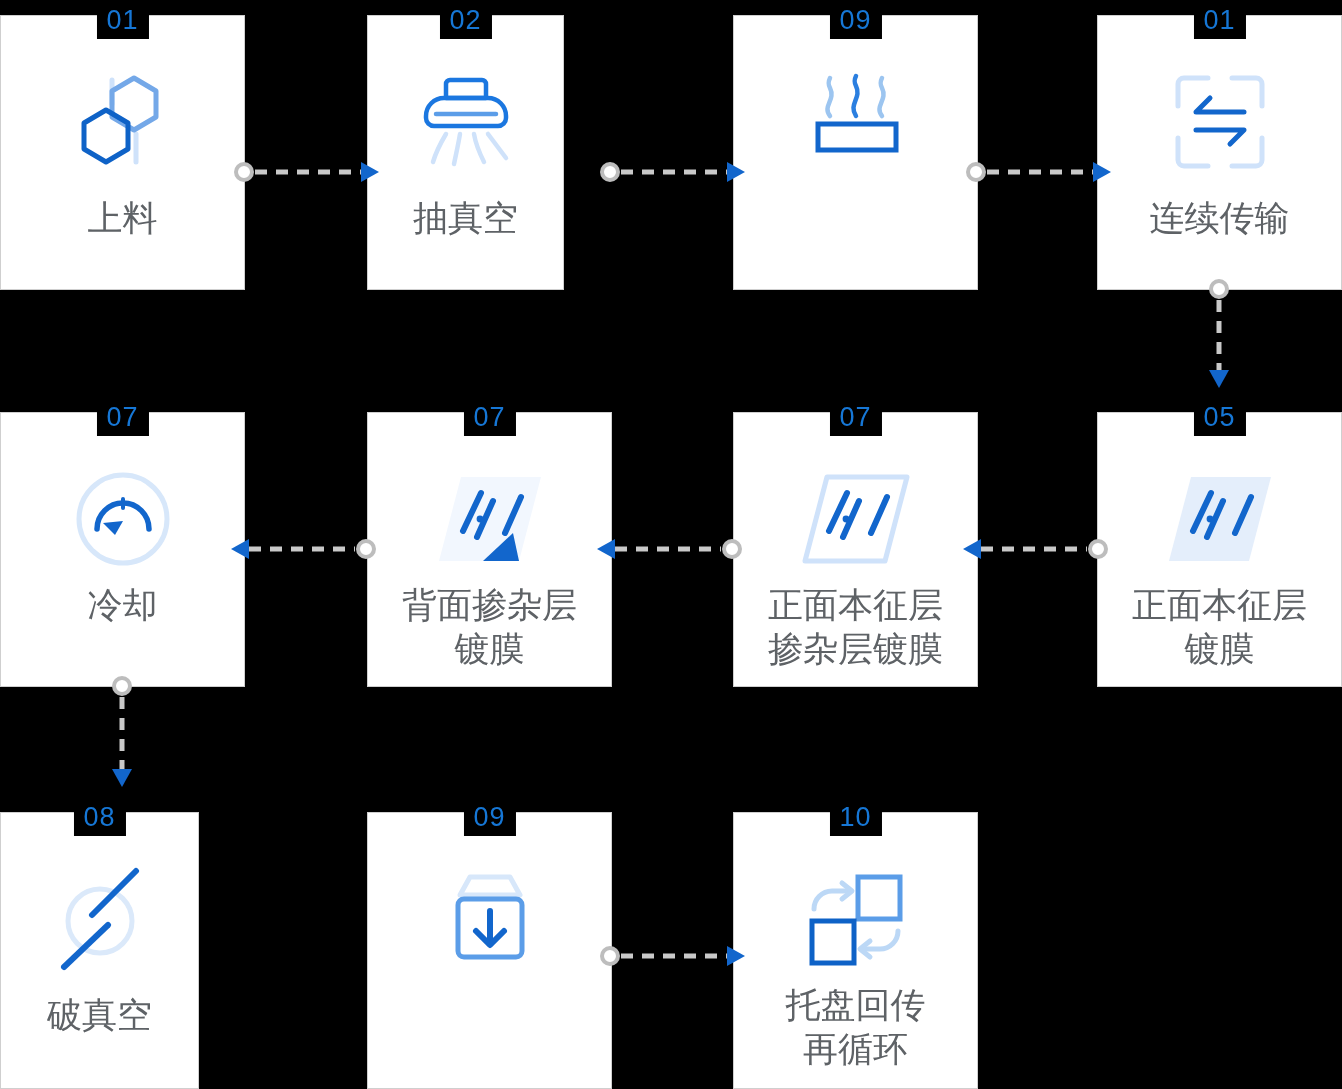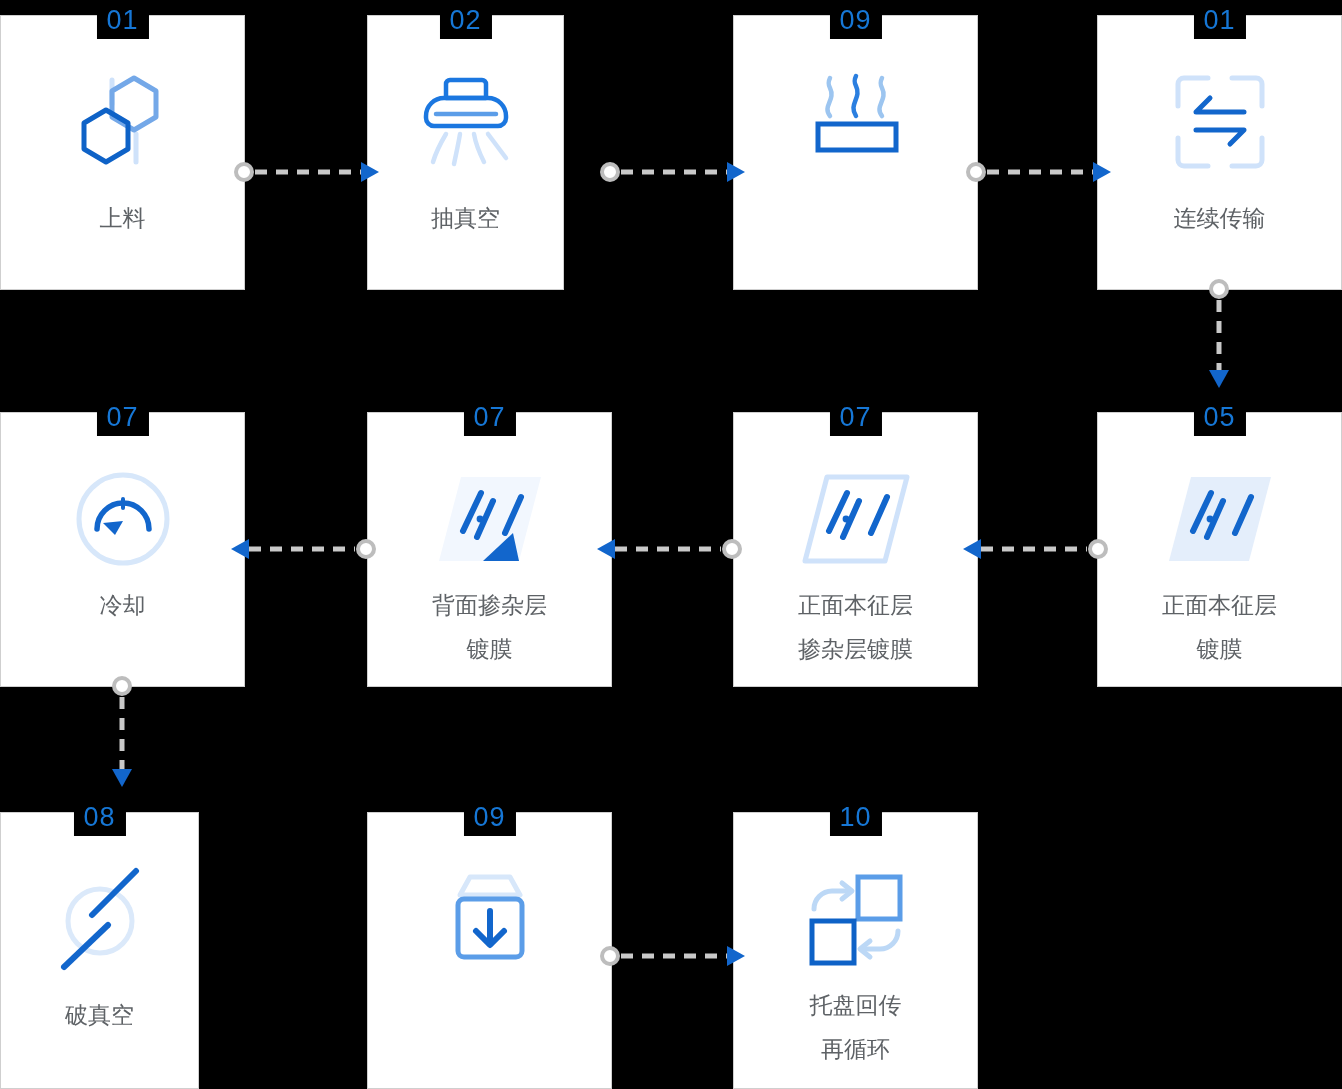--- a/index.html
+++ b/index.html
@@ -45,21 +45,21 @@
     display:flex;
     align-items:center;
     justify-content:center;
   }
   .card-label{
     position:absolute;
     left:6px;right:6px;
     top:180px;
     text-align:center;
     color:#5e6266;
-    font-size:23px;
+    font-size:35px;
     line-height:44px;
     font-family:"Liberation Sans","DejaVu Sans",sans-serif;
     white-space:pre-line;
   }
   .card.tall .card-label{top:170px;}
 
   
   .conn-h{
     position:absolute;
     height:24px;

